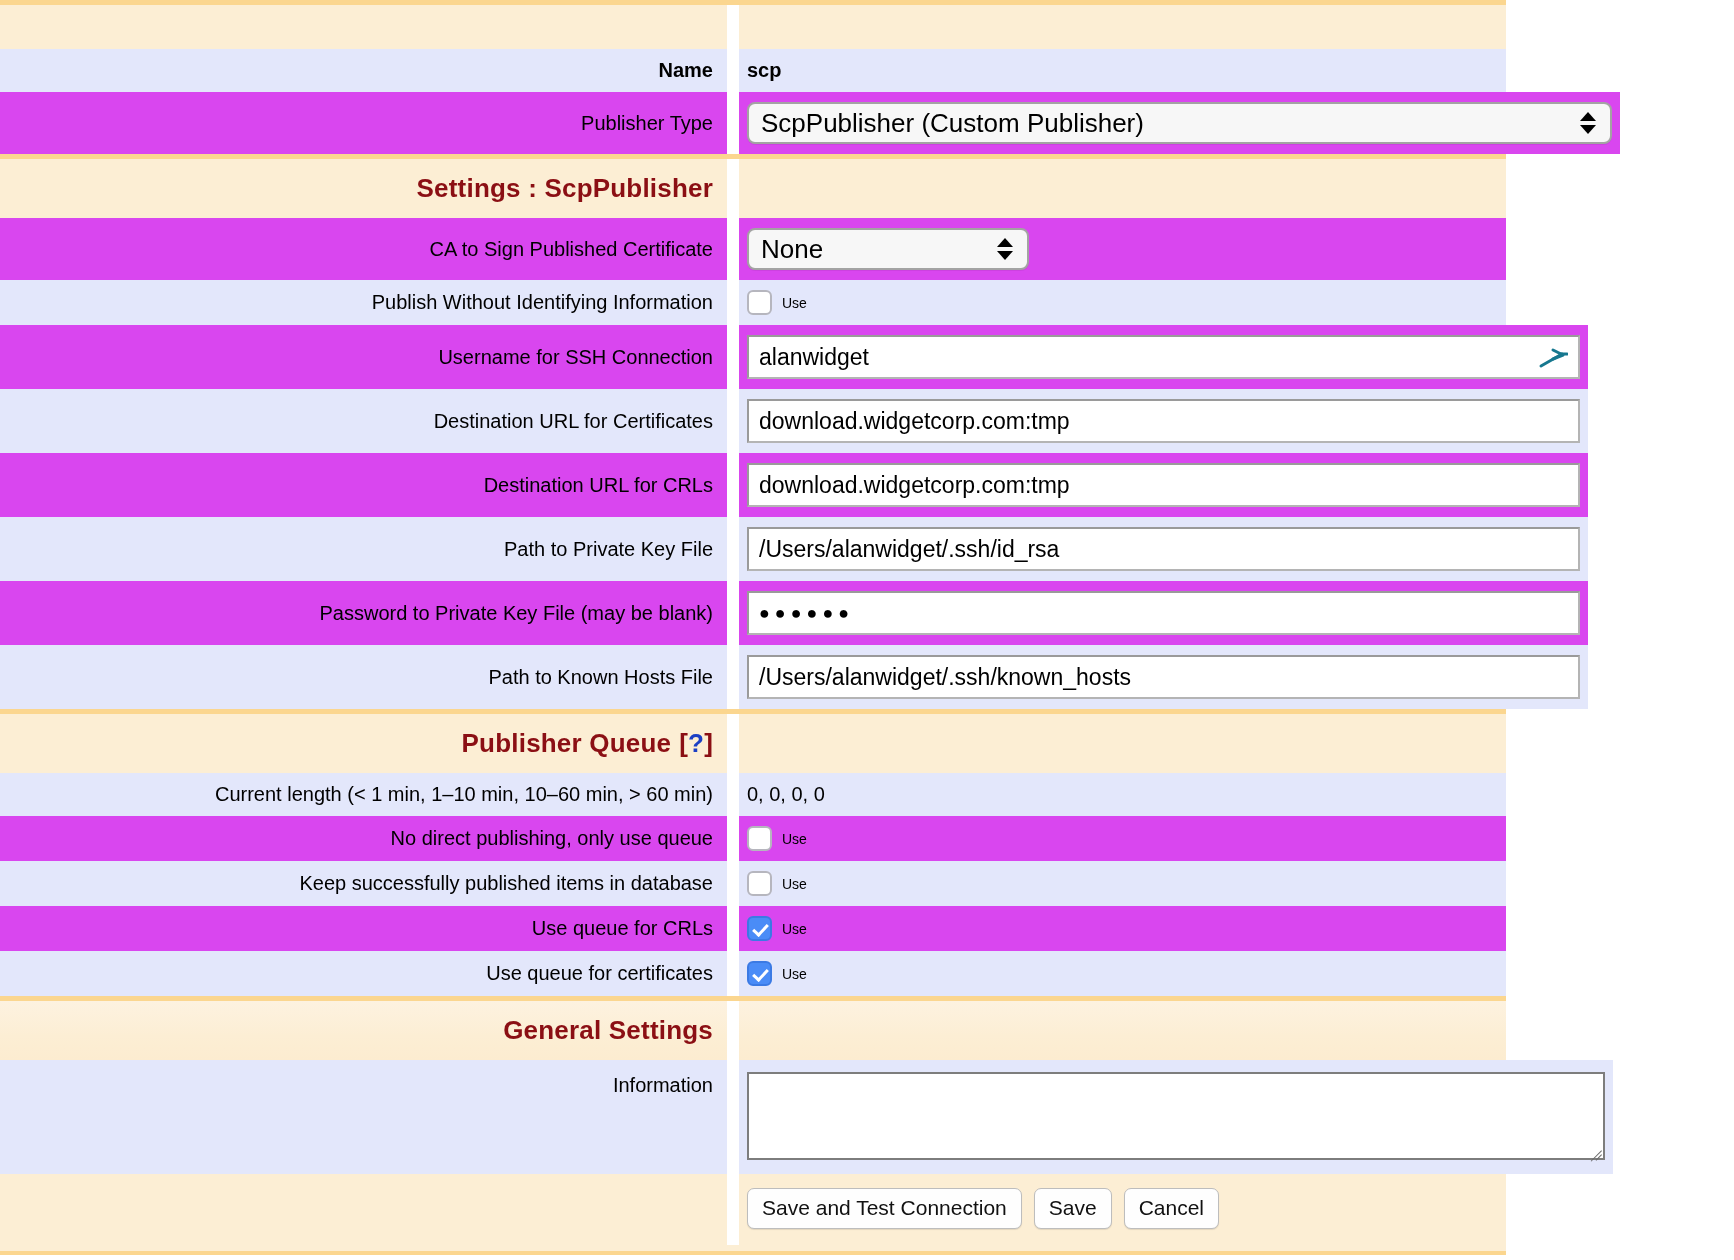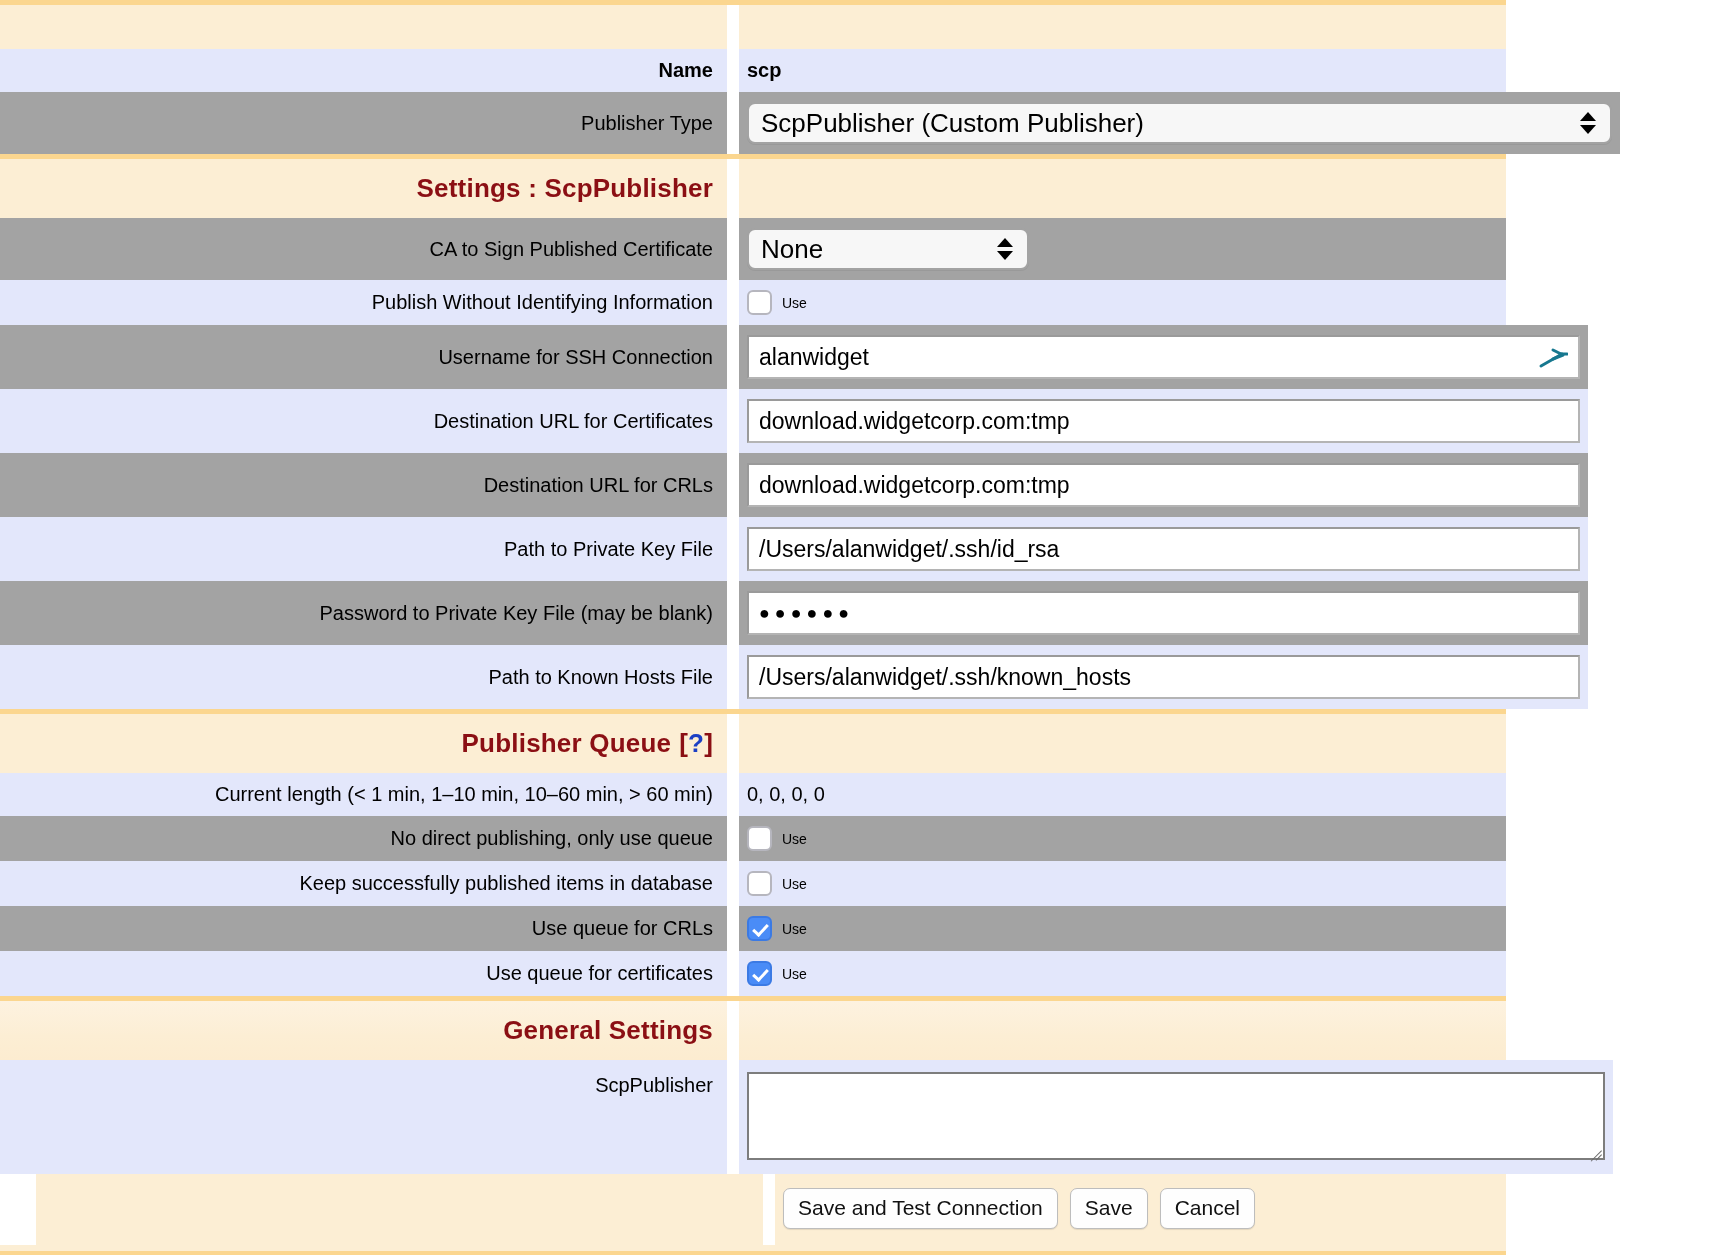--- a/index.html
+++ b/index.html
@@ -46,21 +46,21 @@
   .cell-value {
     flex: 1 1 auto;
     box-sizing: border-box;
     padding: 10px 8px 10px 8px;
     display: flex;
     align-items: center;
   }
 
   
   .stripe-a .cell-label, .stripe-a .cell-value { background: #e3e7fb; }
-  .stripe-b .cell-label, .stripe-b .cell-value { background: #a3a3a3; }
+  .stripe-b .cell-label, .stripe-b .cell-value { background: #d946ef; }
 
   
   .section {
     width: 100%;
     display: flex;
     border-top: 5px solid #fbd68f;
   }
   .section .cell-label,
   .section .cell-value {
     background: #fceed4;
@@ -88,21 +88,20 @@
   .topband .cell-label,
   .topband .cell-value {
     background: #fceed4;
     height: 44px;
     padding: 0;
   }
 
   
   .buttonband {
     display: flex;
-    padding-left: 36px;
   }
   .buttonband .cell-label,
   .buttonband .cell-value {
     background: #fceed4;
   }
   .buttonband .cell-value {
     padding-top: 14px;
     padding-bottom: 16px;
     gap: 12px;
   }
@@ -503,21 +502,21 @@
   <div class="section general">
     <div class="cell-label">
       <span>General Settings</span>
     </div>
     <div class="gap"></div>
     <div class="cell-value"></div>
   </div>
 
   <div class="row stripe-a desc-row">
     <div class="cell-label">
-      <span class="lbl">ScpPublisher</span>
+      <span class="lbl">Information</span>
     </div>
     <div class="gap"></div>
     <div class="cell-value">
       <div class="tarea">
         <span></span>
         <span class="grip"></span>
       </div>
     </div>
   </div>
 

